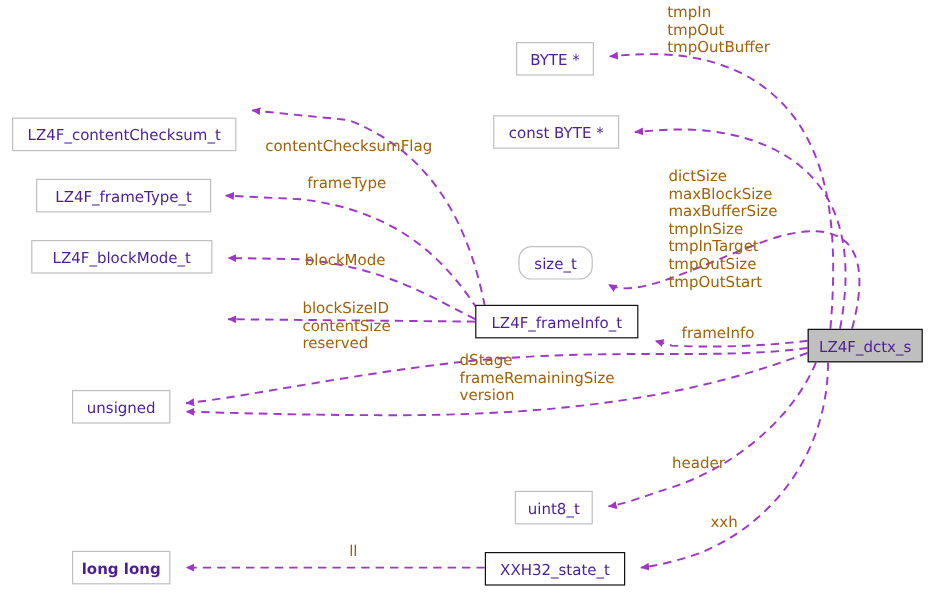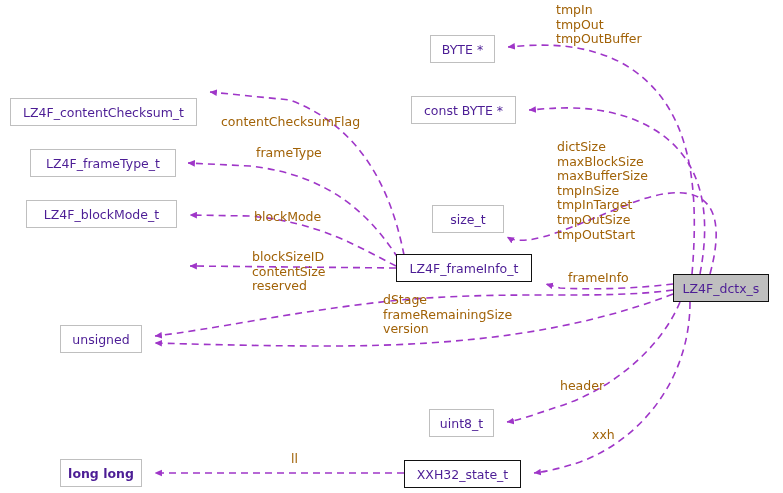--- a/index.html
+++ b/index.html
@@ -94,21 +94,21 @@
   </div>
 
   <div class="node light" style="left:430px;top:35px;width:65px;height:28px;">
     <span>BYTE *</span>
   </div>
 
   <div class="node light" style="left:411px;top:96px;width:105px;height:28px;">
     <span>const BYTE *</span>
   </div>
 
-  <div class="node light" style="left:432px;top:205px;width:72px;height:28px;">
+  <div class="node light" style="left:432px;top:205px;width:62px;height:28px;border-radius:11px;">
     <span>size_t</span>
   </div>
 
   <div class="node dark" style="left:396px;top:254px;width:136px;height:28px;">
     <span>LZ4F_frameInfo_t</span>
   </div>
 
   <div class="node light" style="left:429px;top:409px;width:65px;height:28px;">
     <span>uint8_t</span>
   </div>

